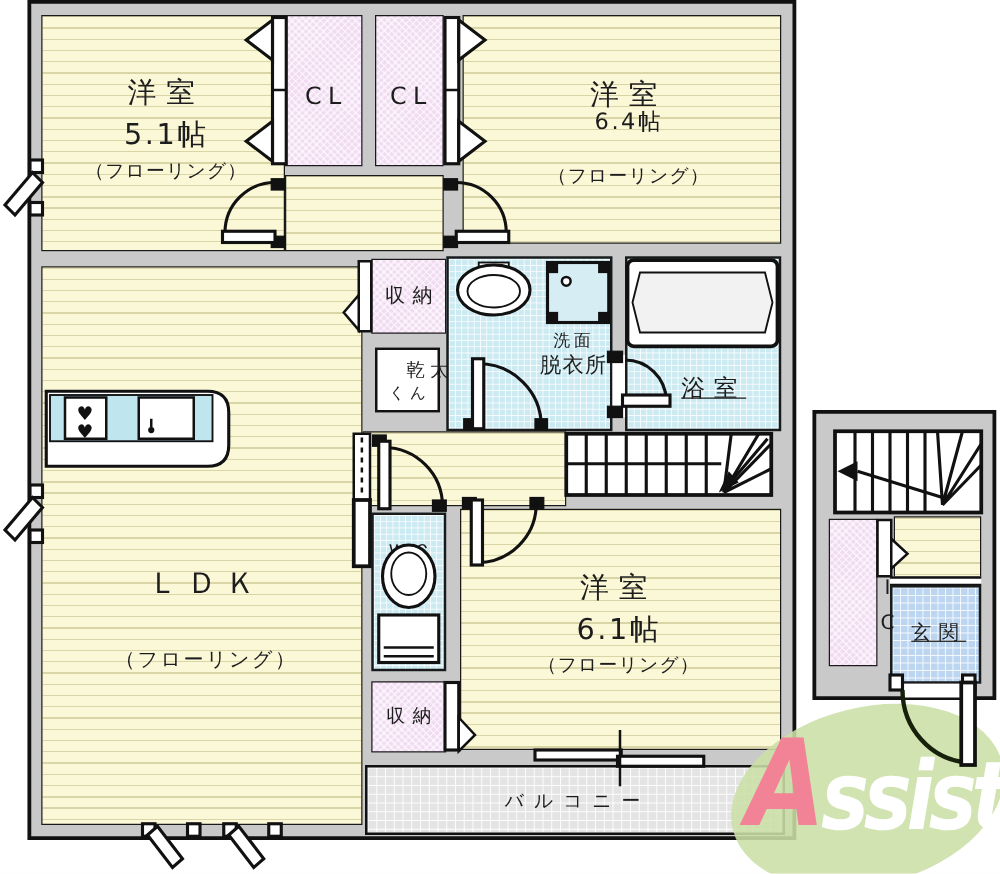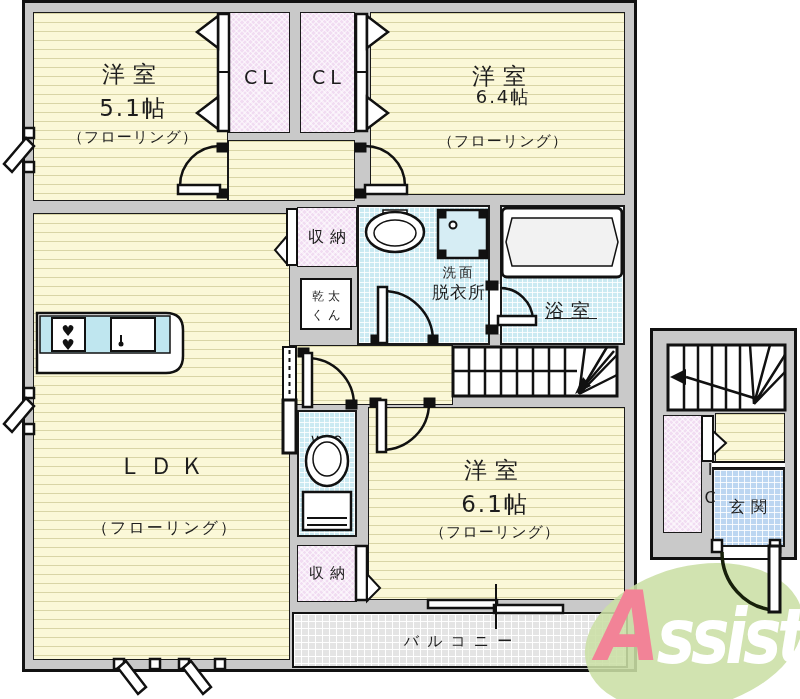--- a/index.html
+++ b/index.html
@@ -235,21 +235,21 @@
 
   <div class="lbl" style="left:261px;top:77px;font-size:19px;letter-spacing:5px;z-index:3;">CL</div>
   <div class="lbl" style="left:329px;top:77px;font-size:19px;letter-spacing:5px;z-index:3;">CL</div>
 
   <div class="lbl" style="left:503px;top:76px;font-size:23px;letter-spacing:8px;z-index:3;">洋室</div>
   <div class="lbl" style="left:503px;top:97px;font-size:18px;letter-spacing:2px;z-index:3;">6.4帖</div>
   <div class="lbl" style="left:503px;top:141px;font-size:15px;letter-spacing:1px;z-index:3;">（フローリング）</div>
 
   <div class="lbl" style="left:330px;top:237px;font-size:16px;letter-spacing:6px;z-index:3;">収納</div>
 
-  <div class="lbl" style="left:328px;top:296px;font-size:12px;letter-spacing:4px;z-index:3;">乾太</div>
+  <div class="lbl" style="left:344px;top:296px;font-size:15px;letter-spacing:4px;z-index:3;">乾太</div>
   <div class="lbl" style="left:328px;top:315px;font-size:12.5px;letter-spacing:4px;z-index:3;">くん</div>
 
   <div class="lbl" style="left:459px;top:273px;font-size:13.5px;letter-spacing:3px;z-index:3;">洗面</div>
   <div class="lbl" style="left:459px;top:292px;font-size:17px;letter-spacing:1px;z-index:3;">脱衣所</div>
 
   <div class="lbl" style="left:571px;top:311px;font-size:19px;letter-spacing:7px;z-index:3;text-decoration:underline;">浴室</div>
 
   <div class="lbl" style="left:165px;top:466px;font-size:24px;letter-spacing:7px;z-index:3;">ＬＤＫ</div>
   <div class="lbl" style="left:165px;top:528px;font-size:16px;letter-spacing:2px;z-index:3;">（フローリング）</div>
 
@@ -258,21 +258,21 @@
   <div class="lbl" style="left:495px;top:470px;font-size:23px;letter-spacing:8px;z-index:3;">洋室</div>
   <div class="lbl" style="left:495px;top:504px;font-size:23px;letter-spacing:2px;z-index:3;">6.1帖</div>
   <div class="lbl" style="left:495px;top:532px;font-size:15px;letter-spacing:1px;z-index:3;">（フローリング）</div>
 
   <div class="lbl" style="left:330px;top:573px;font-size:15px;letter-spacing:6px;z-index:3;">収納</div>
 
   <div class="lbl" style="left:462px;top:641px;font-size:15px;letter-spacing:8px;z-index:3;text-align:right;">バルコニー</div>
 
   <div class="sic-lbl" style="left:682px;top:470px;font-size:16px;z-index:3;">SIC</div>
 
-  <div class="lbl" style="left:751px;top:507px;font-size:16px;letter-spacing:6px;z-index:3;">玄関</div>
+  <div class="lbl" style="left:751px;top:507px;font-size:16px;letter-spacing:6px;z-index:3;text-decoration:underline;">玄関</div>
 
   <div id="logo-ellipse" class="abs" style="left:583px;top:566px;width:222px;height:142px;z-index:5;"></div>
   <div id="logo-text" class="abs" style="left:597px;top:570px;height:96px;z-index:5;">
     <span id="logo-a">A</span>
     <span id="logo-rest">ssist</span>
   </div>
 
   <svg class="abs" width="220" height="160" style="left:600px;top:535px;z-index:6;pointer-events:none;" viewBox="600 535 220 160">
     <g stroke="#17200a" fill="none">
       <rect x="712" y="540" width="10" height="12" fill="#fff" stroke="#111" stroke-width="2.5"></rect>

